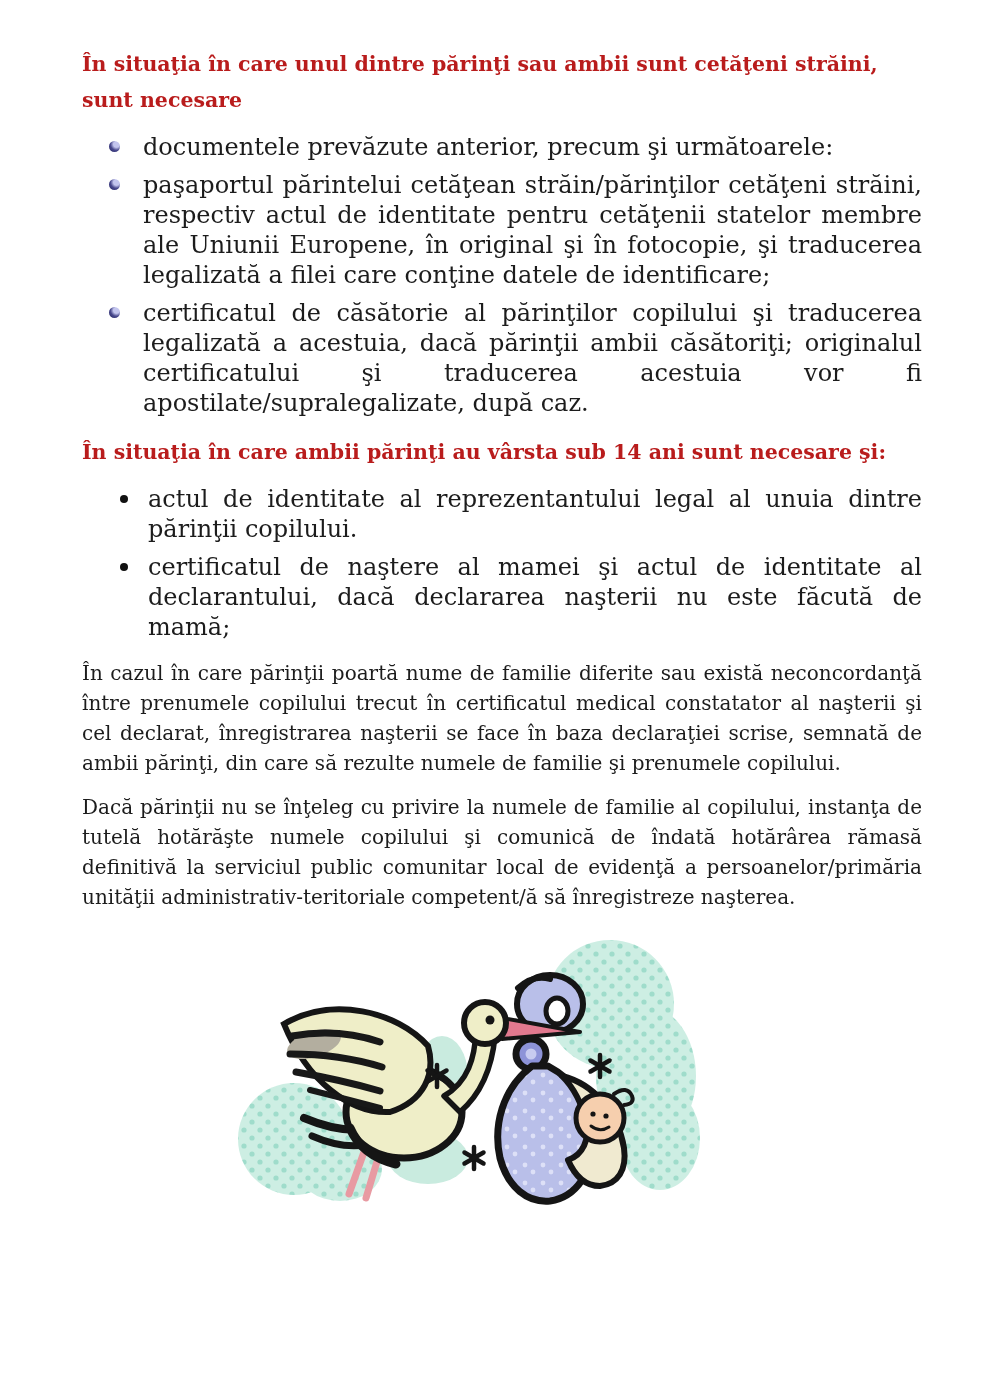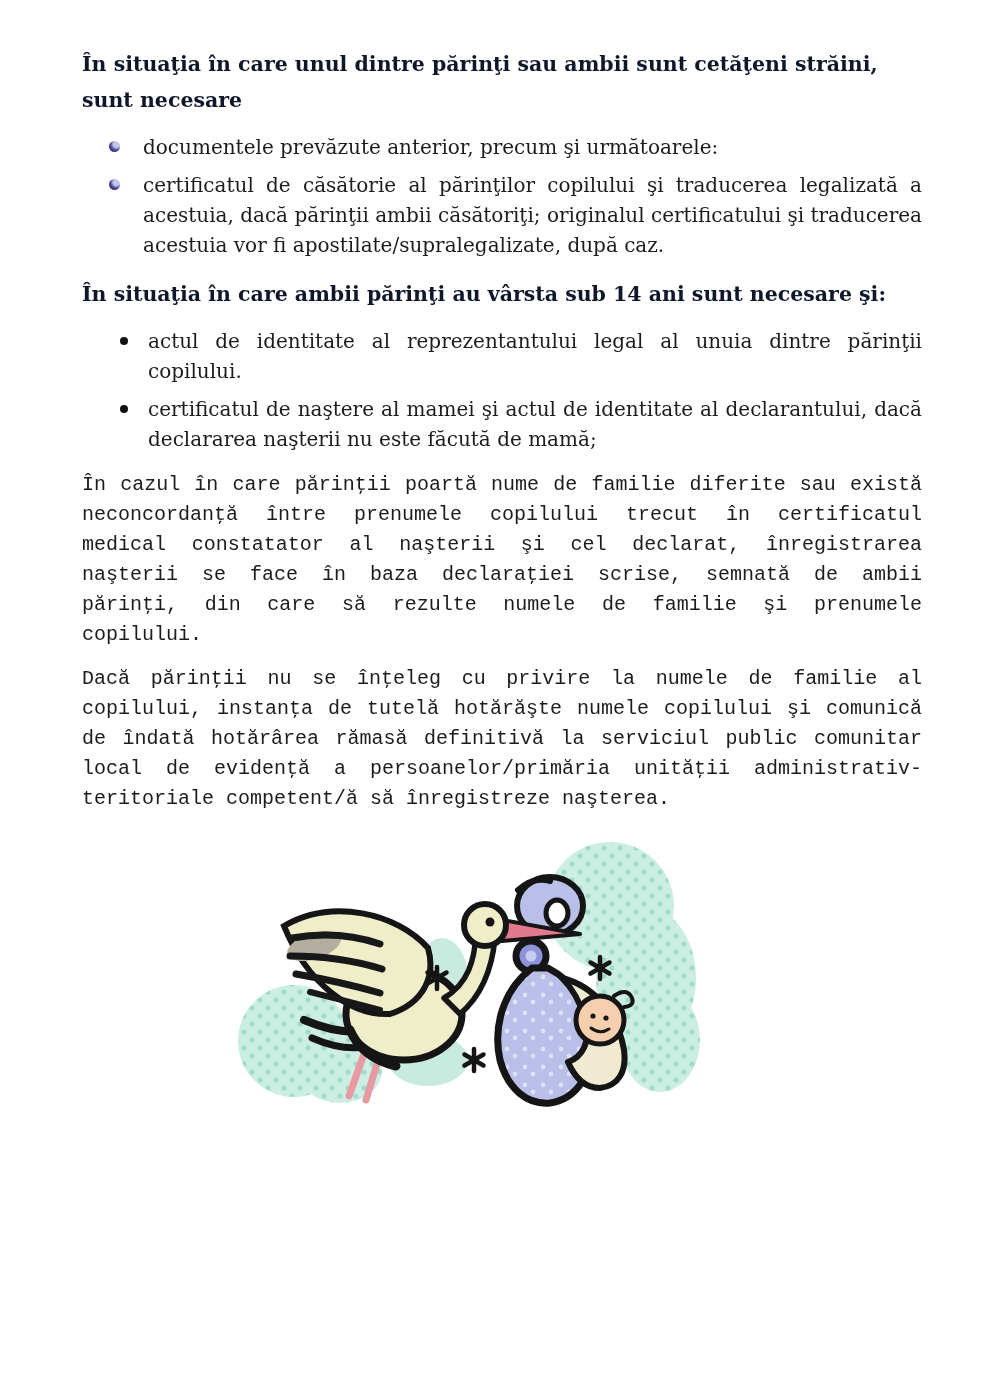--- a/index.html
+++ b/index.html
@@ -12,38 +12,37 @@
     font-family: "DejaVu Serif", "Liberation Serif", serif;
     color: #1c1c1c;
   }
   .content {
     position: absolute;
     left: 82px;
     top: 46px;
     width: 840px;
   }
   .red-heading {
-    color: #0f172a;
+    color: #b91c1c;
     font-size: 20.5px;
     font-weight: bold;
     line-height: 36px;
     margin: 0 0 14px 0;
   }
   .red-heading.after-gap { margin-top: 2px; }
   p.body-par {
     font-size: 20px;
     line-height: 30px;
     text-align: justify;
     margin: 0 0 14px 0;
-    font-family: Liberation Mono, monospace;
   }
   ul { list-style: none; margin: 0 0 16px 0; padding: 0; }
   ul li {
     position: relative;
-    font-size: 20px;
+    font-size: 24px;
     line-height: 30px;
     text-align: justify;
     margin: 8px 0 2px 0;
     padding-left: 61px;
   }
   
   ul.ball-list > li::before {
     content: "";
     position: absolute;
     left: 27px;
@@ -74,20 +73,21 @@
 </head>
 <body>
 
 <div class="page">
   <div class="content">
 
     <h2 class="red-heading">În situaţia în care unul dintre părinţi sau ambii sunt cetăţeni străini, sunt necesare</h2>
 
     <ul class="ball-list">
       <li>documentele prevăzute anterior, precum şi următoarele:</li>
+      <li>paşaportul părintelui cetăţean străin/părinţilor cetăţeni străini, respectiv actul de identitate pentru cetăţenii statelor membre ale Uniunii Europene, în original şi în fotocopie, şi traducerea legalizată a filei care conţine datele de identificare;</li>
       <li>certificatul de căsătorie al părinţilor copilului şi traducerea legalizată a acestuia, dacă părinţii ambii căsătoriţi; originalul certificatului şi traducerea acestuia vor fi apostilate/supralegalizate, după caz.</li>
     </ul>
 
     <h2 class="red-heading after-gap">În situaţia în care ambii părinţi au vârsta sub 14 ani sunt necesare şi:</h2>
 
     <ul class="dot-list">
       <li>actul de identitate al reprezentantului legal al unuia dintre părinţii copilului.</li>
       <li>certificatul de naştere al mamei şi actul de identitate al declarantului, dacă declararea naşterii nu este făcută de mamă;</li>
     </ul>
 

